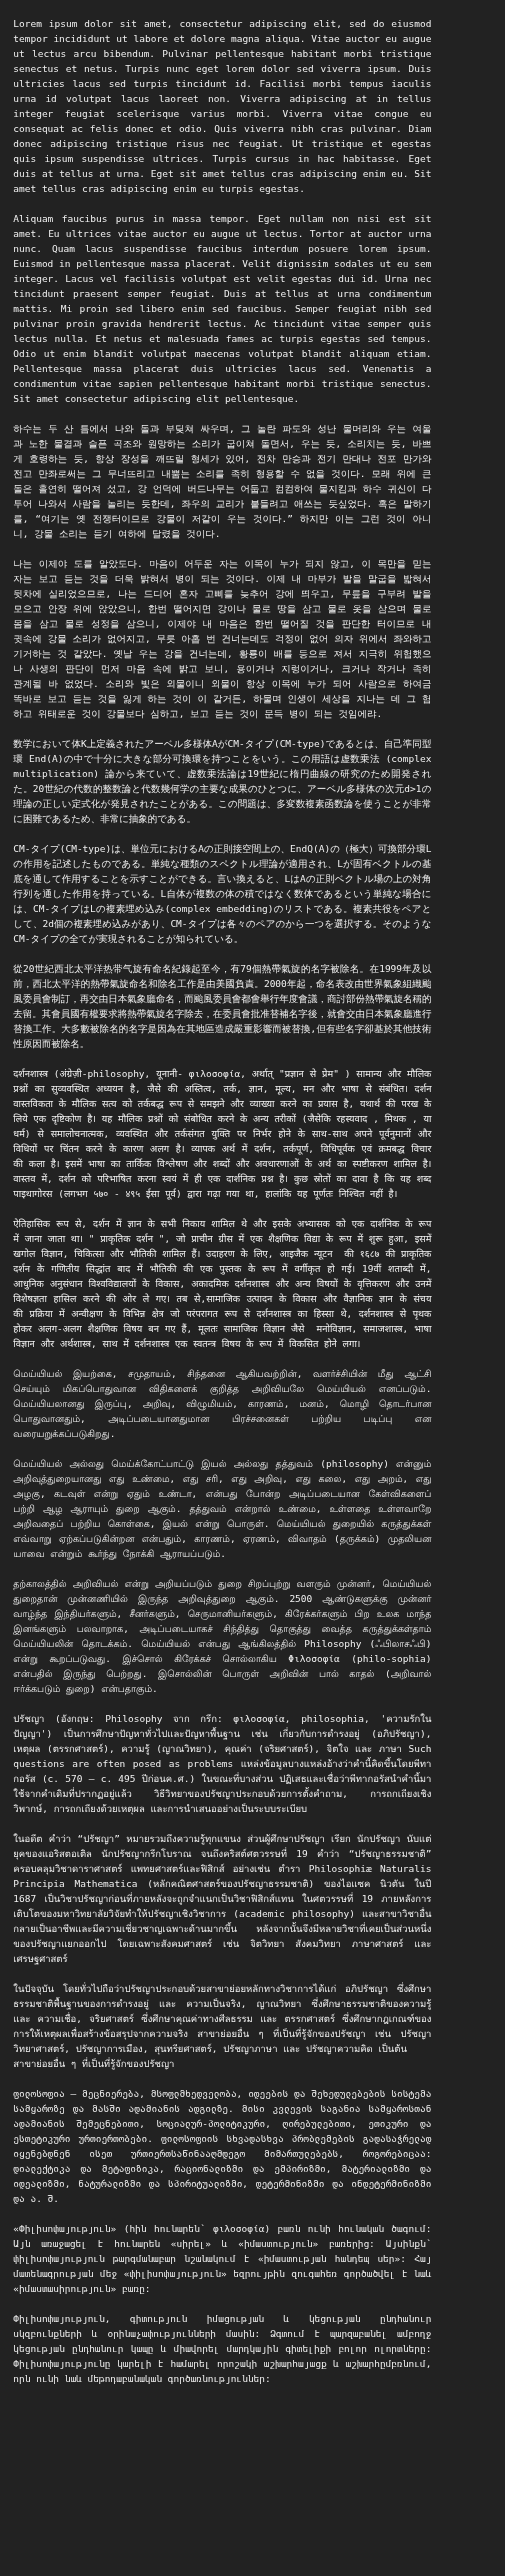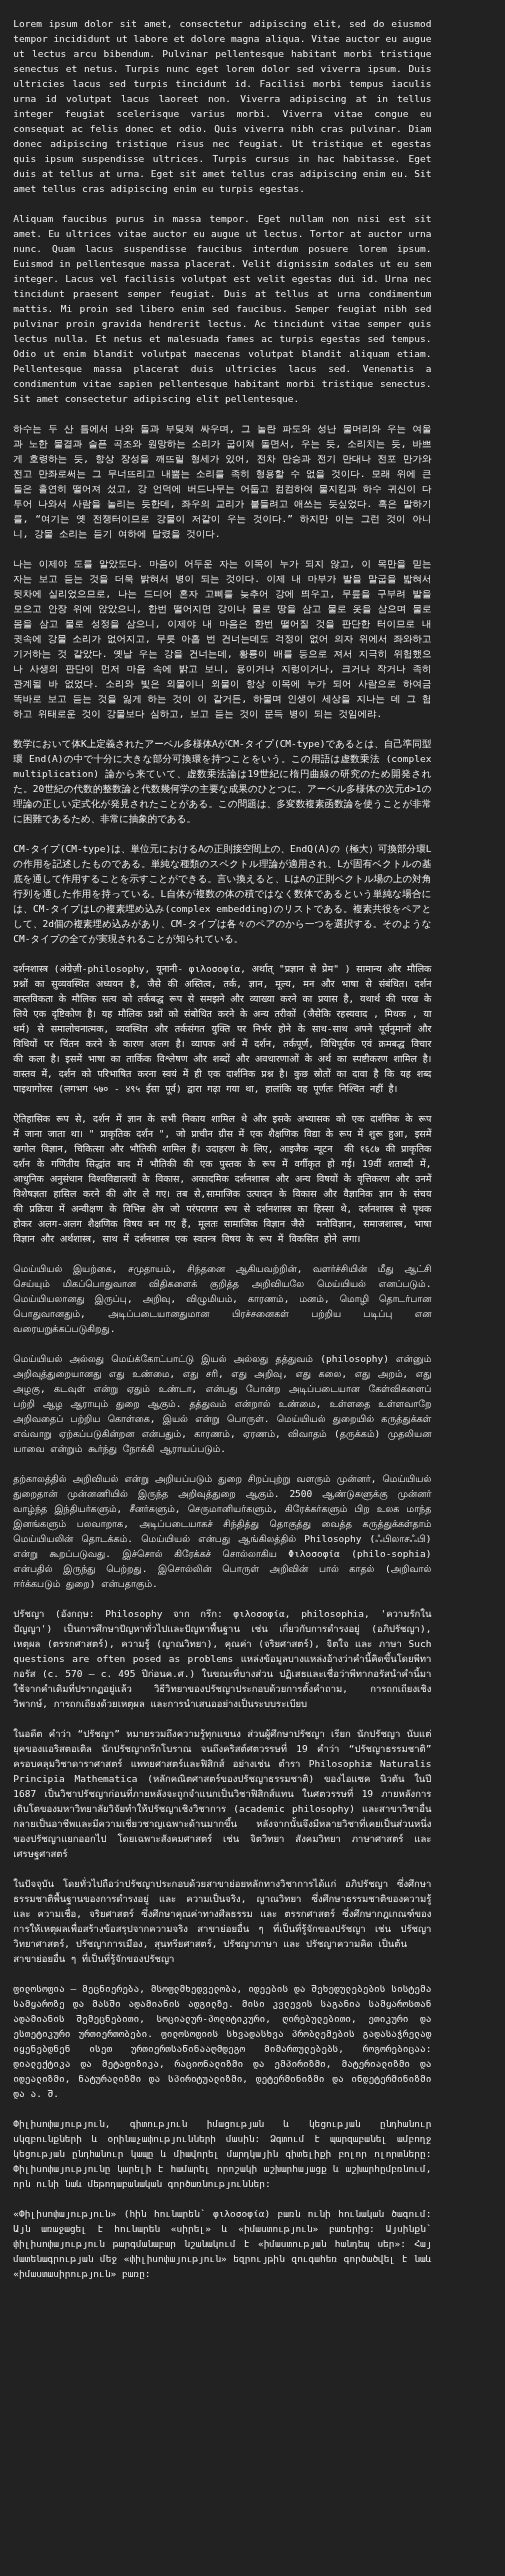--- a/index.html
+++ b/index.html
@@ -34,26 +34,27 @@
 </head>
 <body>
 
 <main class="page">
   <p lang="en">Lorem ipsum dolor sit amet, consectetur adipiscing elit, sed do eiusmod tempor incididunt ut labore et dolore magna aliqua. Vitae auctor eu augue ut lectus arcu bibendum. Pulvinar pellentesque habitant morbi tristique senectus et netus. Turpis nunc eget lorem dolor sed viverra ipsum. Duis ultricies lacus sed turpis tincidunt id. Facilisi morbi tempus iaculis urna id volutpat lacus laoreet non. Viverra adipiscing at in tellus integer feugiat scelerisque varius morbi. Viverra vitae congue eu consequat ac felis donec et odio. Quis viverra nibh cras pulvinar. Diam donec adipiscing tristique risus nec feugiat. Ut tristique et egestas quis ipsum suspendisse ultrices. Turpis cursus in hac habitasse. Eget duis at tellus at urna. Eget sit amet tellus cras adipiscing enim eu. Sit amet tellus cras adipiscing enim eu turpis egestas.</p>
   <p lang="en">Aliquam faucibus purus in massa tempor. Eget nullam non nisi est sit amet. Eu ultrices vitae auctor eu augue ut lectus. Tortor at auctor urna nunc. Quam lacus suspendisse faucibus interdum posuere lorem ipsum. Euismod in pellentesque massa placerat. Velit dignissim sodales ut eu sem integer. Lacus vel facilisis volutpat est velit egestas dui id. Urna nec tincidunt praesent semper feugiat. Duis at tellus at urna condimentum mattis. Mi proin sed libero enim sed faucibus. Semper feugiat nibh sed pulvinar proin gravida hendrerit lectus. Ac tincidunt vitae semper quis lectus nulla. Et netus et malesuada fames ac turpis egestas sed tempus. Odio ut enim blandit volutpat maecenas volutpat blandit aliquam etiam. Pellentesque massa placerat duis ultricies lacus sed. Venenatis a condimentum vitae sapien pellentesque habitant morbi tristique senectus. Sit amet consectetur adipiscing elit pellentesque.</p>
   <p lang="ko">하수는 두 산 틈에서 나와 돌과 부딪쳐 싸우며, 그 놀란 파도와 성난 물머리와 우는 여울과 노한 물결과 슬픈 곡조와 원망하는 소리가 굽이쳐 돌면서, 우는 듯, 소리치는 듯, 바쁘게 호령하는 듯, 항상 장성을 깨뜨릴 형세가 있어, 전차 만승과 전기 만대나 전포 만가와 전고 만좌로써는 그 무너뜨리고 내뿜는 소리를 족히 형용할 수 없을 것이다. 모래 위에 큰 돌은 홀연히 떨어져 섰고, 강 언덕에 버드나무는 어둡고 컴컴하여 물지킴과 하수 귀신이 다투어 나와서 사람을 놀리는 듯한데, 좌우의 교리가 붙들려고 애쓰는 듯싶었다. 혹은 말하기를, “여기는 옛 전쟁터이므로 강물이 저같이 우는 것이다.” 하지만 이는 그런 것이 아니니, 강물 소리는 듣기 여하에 달렸을 것이다.</p>
   <p lang="ko">나는 이제야 도를 알았도다. 마음이 어두운 자는 이목이 누가 되지 않고, 이 목만을 믿는 자는 보고 듣는 것을 더욱 밝혀서 병이 되는 것이다. 이제 내 마부가 발을 말굽을 밟혀서 뒷차에 실리었으므로, 나는 드디어 혼자 고삐를 늦추어 강에 띄우고, 무릎을 구부려 발을 모으고 안장 위에 앉았으니, 한번 떨어지면 강이나 물로 땅을 삼고 물로 옷을 삼으며 물로 몸을 삼고 물로 성정을 삼으니, 이제야 내 마음은 한번 떨어질 것을 판단한 터이므로 내 귓속에 강물 소리가 없어지고, 무릇 아홉 번 건너는데도 걱정이 없어 의자 위에서 좌와하고 기거하는 것 같았다. 옛날 우는 강을 건너는데, 황룡이 배를 등으로 져서 지극히 위험했으나 사생의 판단이 먼저 마음 속에 밝고 보니, 용이거나 지렁이거나, 크거나 작거나 족히 관계될 바 없었다. 소리와 빛은 외물이니 외물이 항상 이목에 누가 되어 사람으로 하여금 똑바로 보고 듣는 것을 잃게 하는 것이 이 같거든, 하물며 인생이 세상을 지나는 데 그 험하고 위태로운 것이 강물보다 심하고, 보고 듣는 것이 문득 병이 되는 것임에랴.</p>
   <p lang="ja">数学において体K上定義されたアーベル多様体AがCM-タイプ(CM-type)であるとは、自己準同型環 End(A)の中で十分に大きな部分可換環を持つことをいう。この用語は虚数乗法 (complex multiplication) 論から来ていて、虚数乗法論は19世紀に楕円曲線の研究のため開発された。20世紀の代数的整数論と代数幾何学の主要な成果のひとつに、アーベル多様体の次元d&gt;1の理論の正しい定式化が発見されたことがある。この問題は、多変数複素函数論を使うことが非常に困難であるため、非常に抽象的である。</p>
   <p lang="ja">CM-タイプ(CM-type)は、単位元におけるAの正則接空間上の、EndQ(A)の（極大）可換部分環Lの作用を記述したものである。単純な種類のスペクトル理論が適用され、Lが固有ベクトルの基底を通して作用することを示すことができる。言い換えると、LはAの正則ベクトル場の上の対角行列を通した作用を持っている。L自体が複数の体の積ではなく数体であるという単純な場合には、CM-タイプはLの複素埋め込み(complex embedding)のリストである。複素共役をペアとして、2d個の複素埋め込みがあり、CM-タイプは各々のペアのから一つを選択する。そのようなCM-タイプの全てが実現されることが知られている。</p>
+  <p lang="zh">從20世紀西北太平洋热带气旋有命名紀錄起至今，有79個熱帶氣旋的名字被除名。在1999年及以前，西北太平洋的熱帶氣旋命名和除名工作是由美國負責。2000年起，命名表改由世界氣象組織颱風委員會制訂，再交由日本氣象廳命名，而颱風委員會都會舉行年度會議，商討部份熱帶氣旋名稱的去留。其會員國有權要求將熱帶氣旋名字除去，在委員會批准替補名字後，就會交由日本氣象廳進行替換工作。大多數被除名的名字是因為在其地區造成嚴重影響而被替換,但有些名字卻基於其他技術性原因而被除名。</p>
   <p lang="hi">दर्शनशास्त्र (अंग्रेज़ी-philosophy, यूनानी- φιλοσοφία, अर्थात् "प्रज्ञान से प्रेम" ) सामान्य और मौलिक प्रश्नों का सुव्यवस्थित अध्ययन है, जैसे की अस्तित्व, तर्क, ज्ञान, मूल्य, मन और भाषा से संबंधित। दर्शन वास्तविकता के मौलिक सत्य को तर्कबद्ध रूप से समझने और व्याख्या करने का प्रयास है, यथार्थ की परख के लिये एक दृष्टिकोण है। यह मौलिक प्रश्नों को संबोधित करने के अन्य तरीकों (जैसेकि रहस्यवाद , मिथक , या धर्म) से समालोचनात्मक, व्यवस्थित और तर्कसंगत युक्ति पर निर्भर होने के साथ-साथ अपने पूर्वनुमानों और विधियों पर चिंतन करने के कारण अलग है। व्यापक अर्थ में दर्शन, तर्कपूर्ण, विधिपूर्वक एवं क्रमबद्ध विचार की कला है। इसमें भाषा का तार्किक विश्लेषण और शब्दों और अवधारणाओं के अर्थ का स्पष्टीकरण शामिल है। वास्तव में, दर्शन को परिभाषित करना स्वयं में ही एक दार्शनिक प्रश्न है। कुछ स्रोतों का दावा है कि यह शब्द पाइथागोरस (लगभग ५७० - ४९५ ईसा पूर्व) द्वारा गढ़ा गया था, हालांकि यह पूर्णतः निश्चित नहीं है।</p>
   <p lang="hi">ऐतिहासिक रूप से, दर्शन में ज्ञान के सभी निकाय शामिल थे और इसके अभ्यासक को एक दार्शनिक के रूप में जाना जाता था। " प्राकृतिक दर्शन ", जो प्राचीन ग्रीस में एक शैक्षणिक विद्या के रूप में शुरू हुआ, इसमें खगोल विज्ञान, चिकित्सा और भौतिकी शामिल हैं। उदाहरण के लिए, आइजैक न्यूटन  की १६८७ की प्राकृतिक दर्शन के गणितीय सिद्धांत बाद में भौतिकी की एक पुस्तक के रूप में वर्गीकृत हो गई। 19वीं शताब्दी में, आधुनिक अनुसंधान विश्वविद्यालयों के विकास, अकादमिक दर्शनशास्त्र और अन्य विषयों के वृत्तिकरण और उनमें विशेषज्ञता हासिल करने की ओर ले गए। तब से,सामाजिक उत्पादन के विकास और वैज्ञानिक ज्ञान के संचय की प्रक्रिया में अन्वीक्षण के विभिन्न क्षेत्र जो परंपरागत रूप से दर्शनशास्त्र का हिस्सा थे, दर्शनशास्त्र से पृथक होकर अलग-अलग शैक्षणिक विषय बन गए हैं, मूलतः सामाजिक विज्ञान जैसे  मनोविज्ञान, समाजशास्त्र, भाषा विज्ञान और अर्थशास्त्र, साथ में दर्शनशास्त्र एक स्वतन्त्र विषय के रूप में विकसित होने लगा।</p>
   <p lang="ta">மெய்யியல் இயற்கை, சமுதாயம், சிந்தனை ஆகியவற்றின், வளர்ச்சியின் மீது ஆட்சி செய்யும் மிகப்பொதுவான விதிகளைக் குறித்த அறிவியலே மெய்யியல் எனப்படும். மெய்யியலானது இருப்பு, அறிவு, விழுமியம், காரணம், மனம், மொழி தொடர்பான பொதுவானதும், அடிப்படையானதுமான பிரச்சனைகள் பற்றிய படிப்பு என வரையறுக்கப்படுகிறது.</p>
   <p lang="ta">மெய்யியல் அல்லது மெய்க்கோட்பாட்டு இயல் அல்லது தத்துவம் (philosophy) என்னும் அறிவுத்துறையானது எது உண்மை, எது சரி, எது அறிவு, எது கலை, எது அறம், எது அழகு, கடவுள் என்று ஏதும் உண்டா, என்பது போன்ற அடிப்படையான கேள்விகளைப் பற்றி ஆழ ஆராயும் துறை ஆகும். தத்துவம் என்றால் உண்மை, உள்ளதை உள்ளவாறே அறிவதைப் பற்றிய கொள்கை, இயல் என்று பொருள். மெய்யியல் துறையில் கருத்துக்கள் எவ்வாறு ஏற்கப்படுகின்றன என்பதும், காரணம், ஏரணம், விவாதம் (தருக்கம்) முதலியன யாவை என்றும் கூர்ந்து நோக்கி ஆராயப்படும்.</p>
   <p lang="ta">தற்காலத்தில் அறிவியல் என்று அறியப்படும் துறை சிறப்புற்று வளரும் முன்னர், மெய்யியல் துறைதான் முன்னணியில் இருந்த அறிவுத்துறை ஆகும். 2500 ஆண்டுகளுக்கு முன்னர் வாழ்ந்த இந்தியர்களும், சீனர்களும், செருமானியர்களும், கிரேக்கர்களும் பிற உலக மாந்த இனங்களும் பலவாறாக, அடிப்படையாகச் சிந்தித்து தொகுத்து வைத்த கருத்துக்கள்தாம் மெய்யியலின் தொடக்கம். மெய்யியல் என்பது ஆங்கிலத்தில் Philosophy (ஃபிலாசஃபி) என்று கூறப்படுவது. இச்சொல் கிரேக்கச் சொல்லாகிய Φιλοσοφία (philo-sophia) என்பதில் இருந்து பெற்றது. இசொல்லின் பொருள் அறிவின் பால் காதல் (அறிவால் ஈர்க்கபடும் துறை) என்பதாகும்.</p>
   <p lang="th">ปรัชญา (อังกฤษ: Philosophy จาก กรีก: φιλοσοφία, philosophia, 'ความรักในปัญญา') เป็นการศึกษาปัญหาทั่วไปและปัญหาพื้นฐาน เช่น เกี่ยวกับการดำรงอยู่ (อภิปรัชญา), เหตุผล (ตรรกศาสตร์), ความรู้ (ญาณวิทยา), คุณค่า (จริยศาสตร์), จิตใจ และ ภาษา Such questions are often posed as problems แหล่งข้อมูลบางแหล่งอ้างว่าคำนี้คิดขึ้นโดยพีทากอรัส (c. 570 – c. 495 ปีก่อนค.ศ.) ในขณะที่บางส่วน ปฏิเสธและเชื่อว่าพีทากอรัสนำคำนี้มาใช้จากคำเดิมที่ปรากฏอยู่แล้ว วิธีวิทยาของปรัชญาประกอบด้วยการตั้งคำถาม, การถกเถียงเชิงวิพากษ์, การถกเถียงด้วยเหตุผล และการนำเสนออย่างเป็นระบบระเบียบ</p>
   <p lang="th">ในอดีต คำว่า “ปรัชญา” หมายรวมถึงความรู้ทุกแขนง ส่วนผู้ศึกษาปรัชญา เรียก นักปรัชญา นับแต่ยุคของแอริสตอเติล นักปรัชญากรีกโบราณ จนถึงคริสต์ศตวรรษที่ 19 คำว่า “ปรัชญาธรรมชาติ” ครอบคลุมวิชาดาราศาสตร์ แพทยศาสตร์และฟิสิกส์ อย่างเช่น ตำรา Philosophiæ Naturalis Principia Mathematica (หลักคณิตศาสตร์ของปรัชญาธรรมชาติ) ของไอแซค นิวตัน ในปี 1687 เป็นวิชาปรัชญาก่อนที่ภายหลังจะถูกจำแนกเป็นวิชาฟิสิกส์แทน ในศตวรรษที่ 19 ภายหลังการเติบโตของมหาวิทยาลัยวิจัยทำให้ปรัชญาเชิงวิชาการ (academic philosophy) และสาขาวิชาอื่นกลายเป็นอาชีพและมีความเชี่ยวชาญเฉพาะด้านมากขึ้น หลังจากนั้นจึงมีหลายวิชาที่เคยเป็นส่วนหนึ่งของปรัชญาแยกออกไป โดยเฉพาะสังคมศาสตร์ เช่น จิตวิทยา สังคมวิทยา ภาษาศาสตร์ และเศรษฐศาสตร์</p>
   <p lang="th">ในปัจจุบัน โดยทั่วไปถือว่าปรัชญาประกอบด้วยสาขาย่อยหลักทางวิชาการได้แก่ อภิปรัชญา ซึ่งศึกษาธรรมชาติพื้นฐานของการดำรงอยู่ และ ความเป็นจริง, ญาณวิทยา ซึ่งศึกษาธรรมชาติของความรู้ และ ความเชื่อ, จริยศาสตร์ ซึ่งศึกษาคุณค่าทางศีลธรรม และ ตรรกศาสตร์ ซึ่งศึกษากฎเกณฑ์ของการให้เหตุผลเพื่อสร้างข้อสรุปจากความจริง สาขาย่อยอื่น ๆ ที่เป็นที่รู้จักของปรัชญา เช่น ปรัชญาวิทยาศาสตร์, ปรัชญาการเมือง, สุนทรียศาสตร์, ปรัชญาภาษา และ ปรัชญาความคิด เป็นต้น
 สาขาย่อยอื่น ๆ ที่เป็นที่รู้จักของปรัชญา</p>
   <p lang="ka">ფილოსოფია — მეცნიერება, მსოფლმხედველობა, იდეების და შეხედულებების სისტემა სამყაროზე და მასში ადამიანის ადგილზე. მისი კვლევის საგანია სამყაროსთან ადამიანის შემეცნებითი, სოციალურ-პოლიტიკური, ღირებულებითი, ეთიკური და ესთეტიკური ურთიერთობები. ფილოსოფიის სხვადასხვა პრობლემების გადასაჭრელად იყენებდნენ ისეთ ურთიერთსაწინააღმდეგო მიმართულებებს, როგორებიცაა: დიალექტიკა და მეტაფიზიკა, რაციონალიზმი და ემპირიზმი, მატერიალიზმი და იდეალიზმი, ნატურალიზმი და სპირიტუალიზმი, დეტერმინიზმი და ინდეტერმინიზმი და ა. შ.</p>
+  <p lang="hy">«Փիլիսոփայություն» (հին հունարեն՝ φιλοσοφία) բառն ունի հունական ծագում: Այն առաջացել է հունարեն «սիրել» և «իմաստություն» բառերից: Այսինքն՝ փիլիսոփայություն թարգմանաբար նշանակում է «իմաստության հանդեպ սեր»: Հայ մատենագրության մեջ «փիլիսոփայություն» եզրույթին զուգահեռ գործածվել է նաև «իմաստասիրություն» բառը:</p>
   <p lang="hy">Փիլիսոփայություն, գիտություն իմացության և կեցության ընդհանուր սկզբունքների և օրինաչափությունների մասին: Ձգտում է պարզաբանել ամբողջ կեցության ընդհանուր կապը և միավորել մարդկային գիտելիքի բոլոր ոլորտները: Փիլիսոփայությունը կարելի է համարել որոշակի աշխարհայացք և աշխարհըմբռնում, որն ունի նաև մեթոդաբանական գործառնություններ:</p>
-  <p lang="hy">«Փիլիսոփայություն» (հին հունարեն՝ φιλοσοφία) բառն ունի հունական ծագում: Այն առաջացել է հունարեն «սիրել» և «իմաստություն» բառերից: Այսինքն՝ փիլիսոփայություն թարգմանաբար նշանակում է «իմաստության հանդեպ սեր»: Հայ մատենագրության մեջ «փիլիսոփայություն» եզրույթին զուգահեռ գործածվել է նաև «իմաստասիրություն» բառը:</p>
 </main>
 
 
 </body></html>

